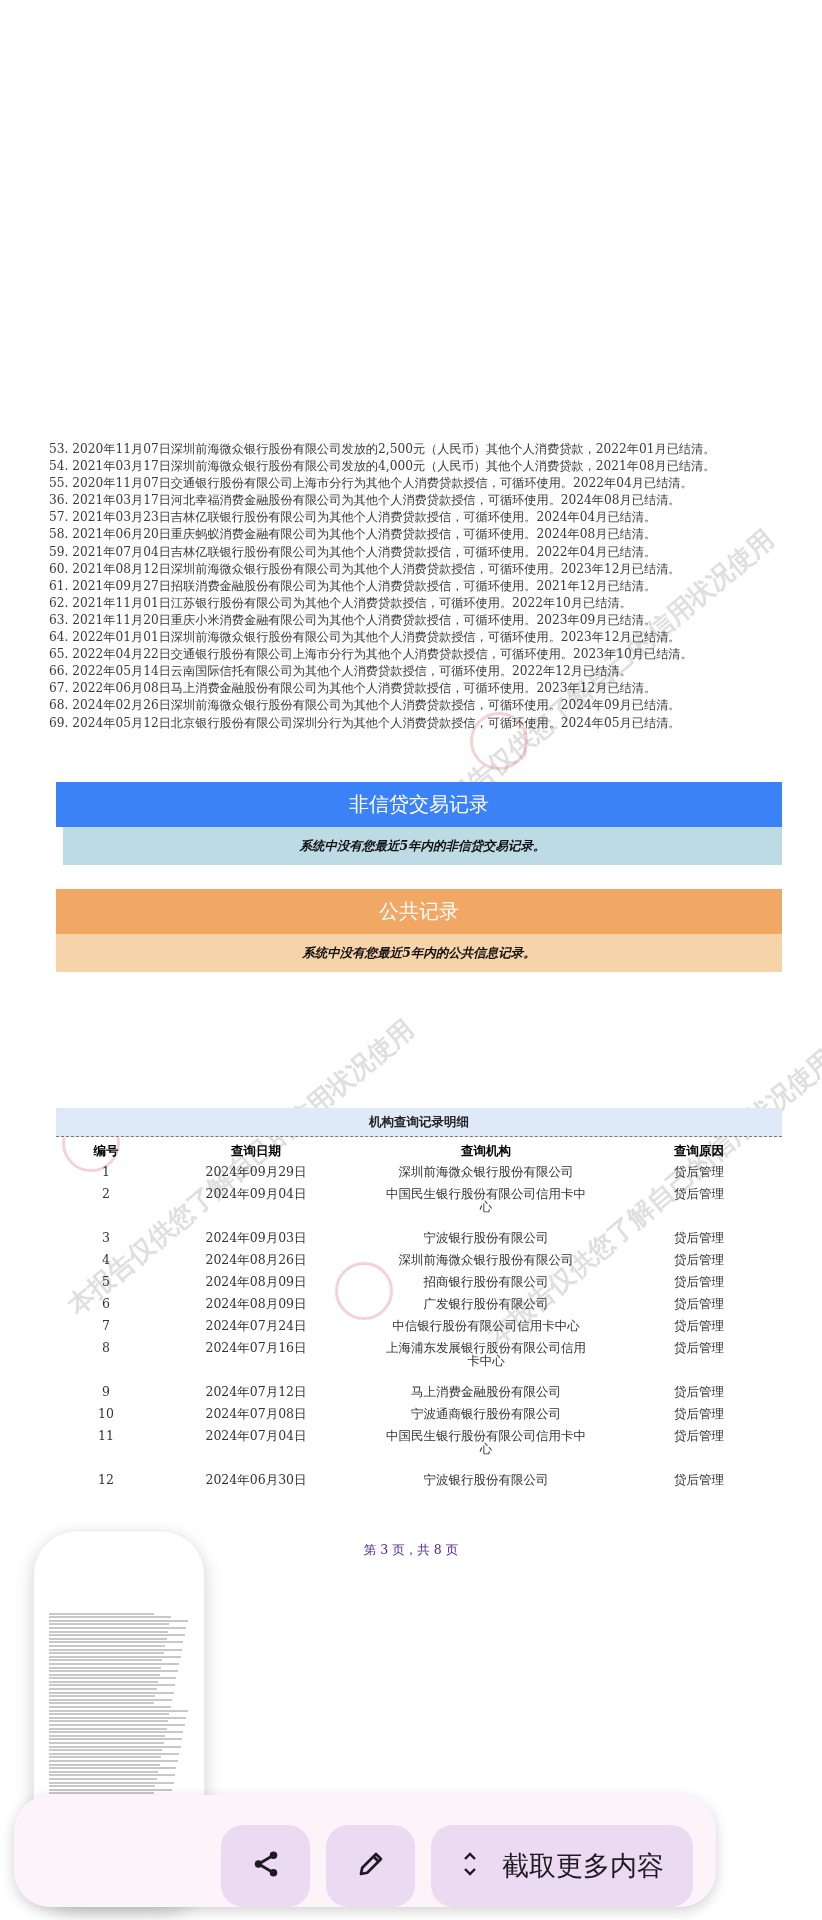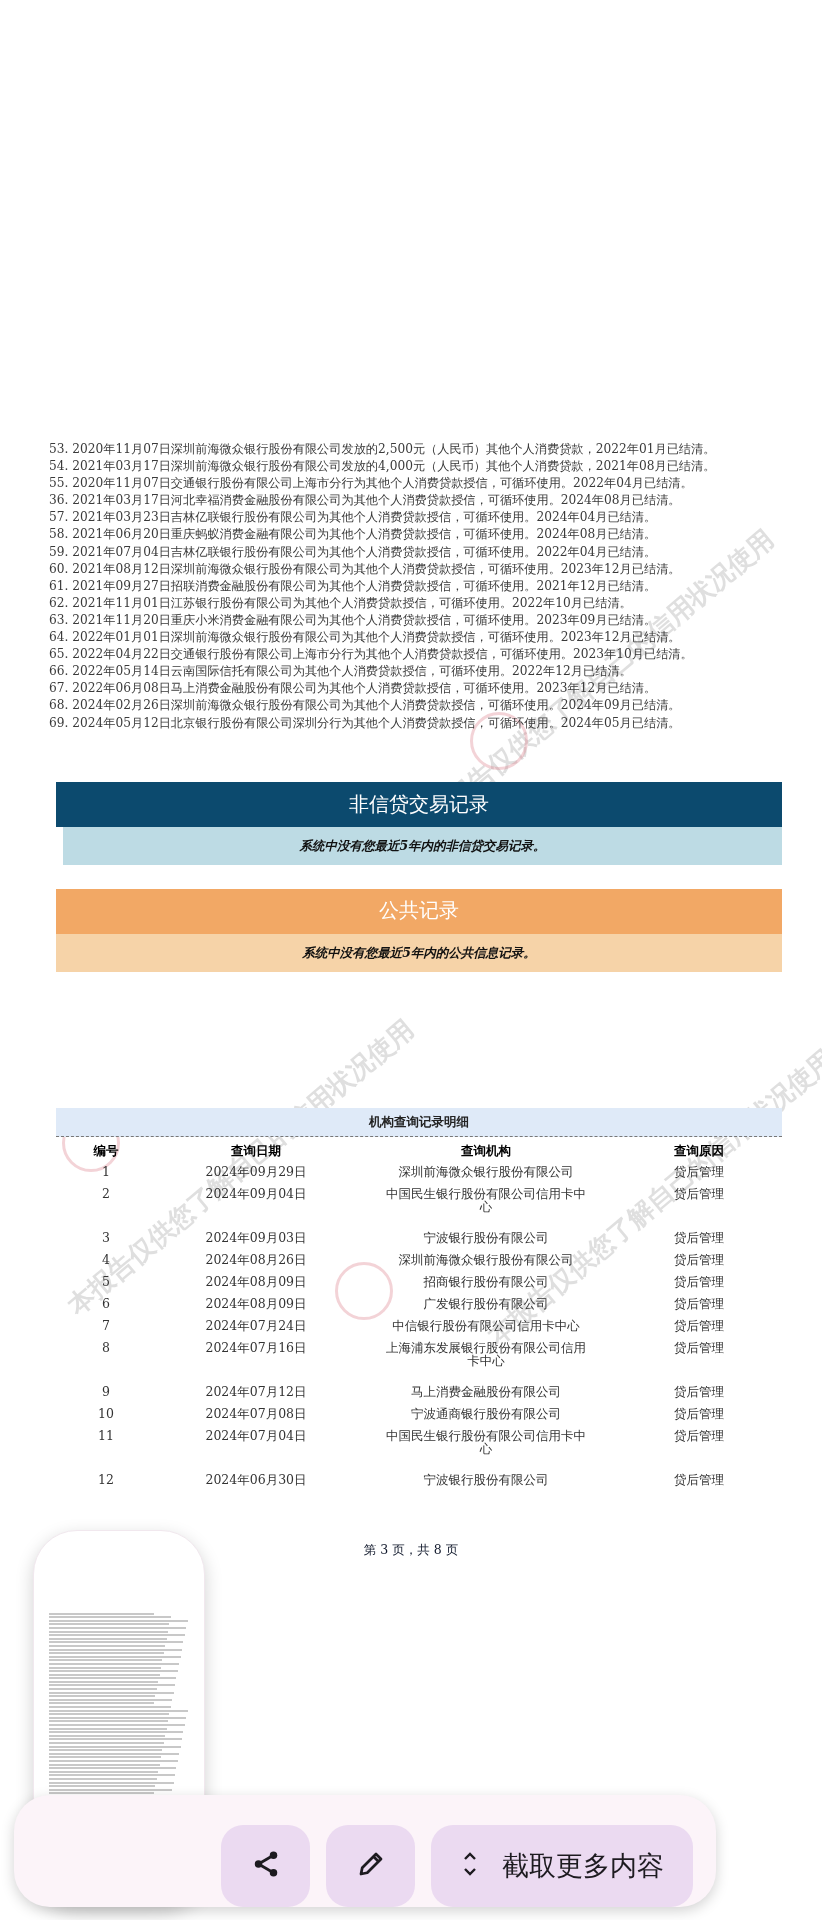--- a/index.html
+++ b/index.html
@@ -5,34 +5,34 @@
   html, body { margin:0; padding:0; }
   body { width:822px; height:1920px; background:#ffffff; position:relative; overflow:hidden;
          font-family:"DejaVu Serif","Liberation Serif",serif; color:#333; }
   .page { position:absolute; left:0; top:0; width:822px; height:1920px; }
   .list { position:absolute; left:49px; top:441px; width:740px; font-size:12.2px; line-height:17.1px; color:#3a3a3a; }
   .list .line { white-space:nowrap; }
   .section { position:absolute; left:56px; width:726px; }
   .sec-head { height:45px; line-height:45px; text-align:center; color:#fff; font-size:20px;
               font-family:"DejaVu Sans","Liberation Sans",sans-serif; }
   .sec-sub { height:38px; line-height:38px; text-align:center; font-size:12.5px; font-weight:bold; font-style:italic; color:#111; }
-  .teal .sec-head { background:#0c4a6e; }
+  .teal .sec-head { background:#3b82f6; }
   .teal .sec-sub { background:#bddbe4;margin-left:7px; }
-  .orange .sec-head { background:#f2a865;font-family:Liberation Mono, monospace; }
+  .orange .sec-head { background:#f2a865; }
   .orange .sec-sub { background:#f6d3a8; }
   .blue .sec-head { background:#638ad0; }
   .blue .sec-sub { background:#dfeaf8; }
   .subtitle-bar { position:absolute; left:56px; top:1108px; width:726px; height:28px; line-height:28px; background:#dfeaf8;
                   text-align:center; font-size:12.5px; font-weight:bold; color:#222; border-bottom:1px dashed #777; }
   table.q { position:absolute; left:56px; top:1141px; width:726px; border-collapse:collapse; font-size:12.5px; color:#333; }
   table.q th { font-weight:bold; color:#000000; height:20px; padding:0; }
   table.q td { text-align:center; vertical-align:top; padding:4px 0 5px 0; line-height:13px; }
   .c1 { width:100px; } .c2 { width:200px; } .c3 { width:260px; } .c4 { width:166px; }
   .inst { display:inline-block; width:200px; }
-  .footer { position:absolute; left:0; width:822px; top:1542px; text-align:center; font-size:12.5px; color:#0f172a; }
+  .footer { position:absolute; left:0; width:822px; top:1542px; text-align:center; font-size:12.5px; color:#4c1d95; }
   
   .wm { position:absolute; color:rgba(140,140,140,0.28); font-size:26px; font-weight:bold; transform:rotate(-40deg);
         white-space:nowrap; font-family:"DejaVu Serif",serif; pointer-events:none; }
   .seal { position:absolute; width:52px; height:52px; border:3px solid rgba(220,130,140,0.35); border-radius:50%; pointer-events:none; }
   
   .toolbar { position:absolute; left:14px; top:1795px; width:702px; height:112px; background:#fcf4f9; border-radius:36px;
              box-shadow:0 4px 14px rgba(0,0,0,0.18); }
   .tbtn { position:absolute; top:30px; height:82px; background:#ebdaf1; border-radius:22px; display:flex; align-items:center; justify-content:center; color:#1d1b20; }
   .thumb { position:absolute; left:33px; top:1530px; width:170px; height:375px; background:#fff; border-radius:44px;
            box-shadow:0 6px 18px rgba(0,0,0,0.18); overflow:hidden; border:1px solid #f1e8ee; }

